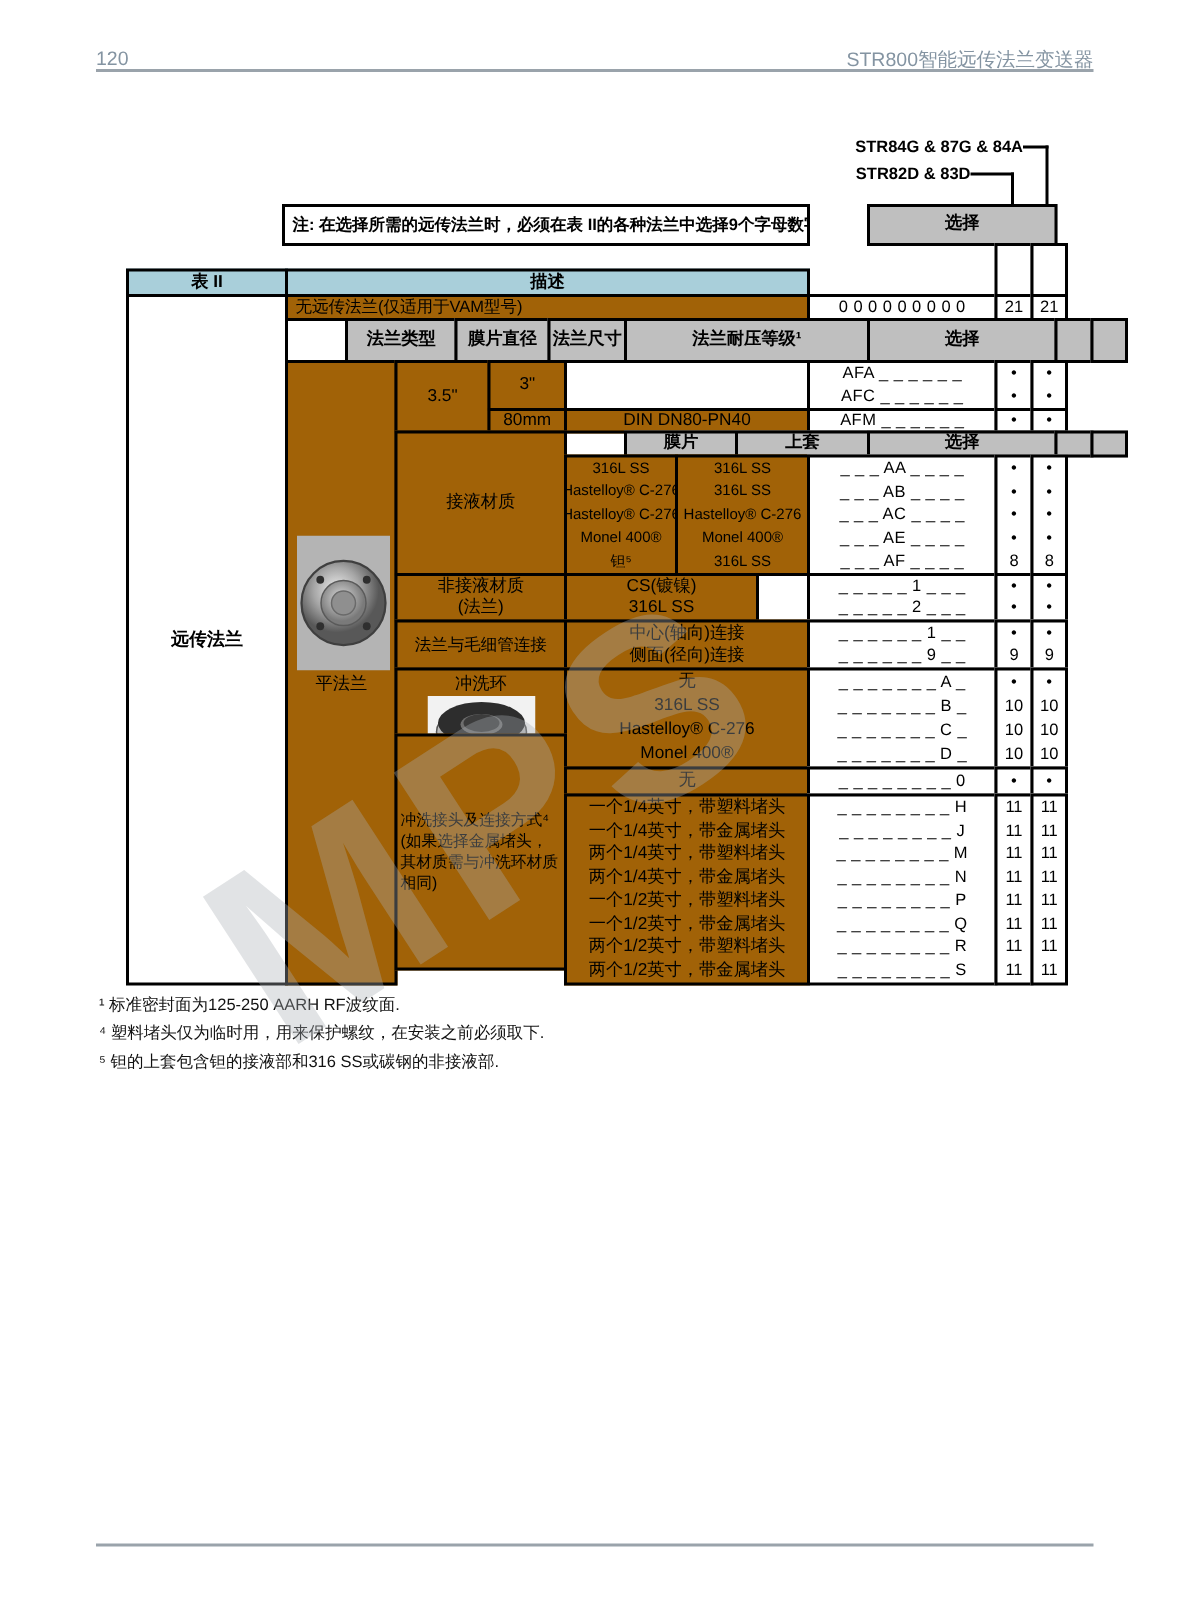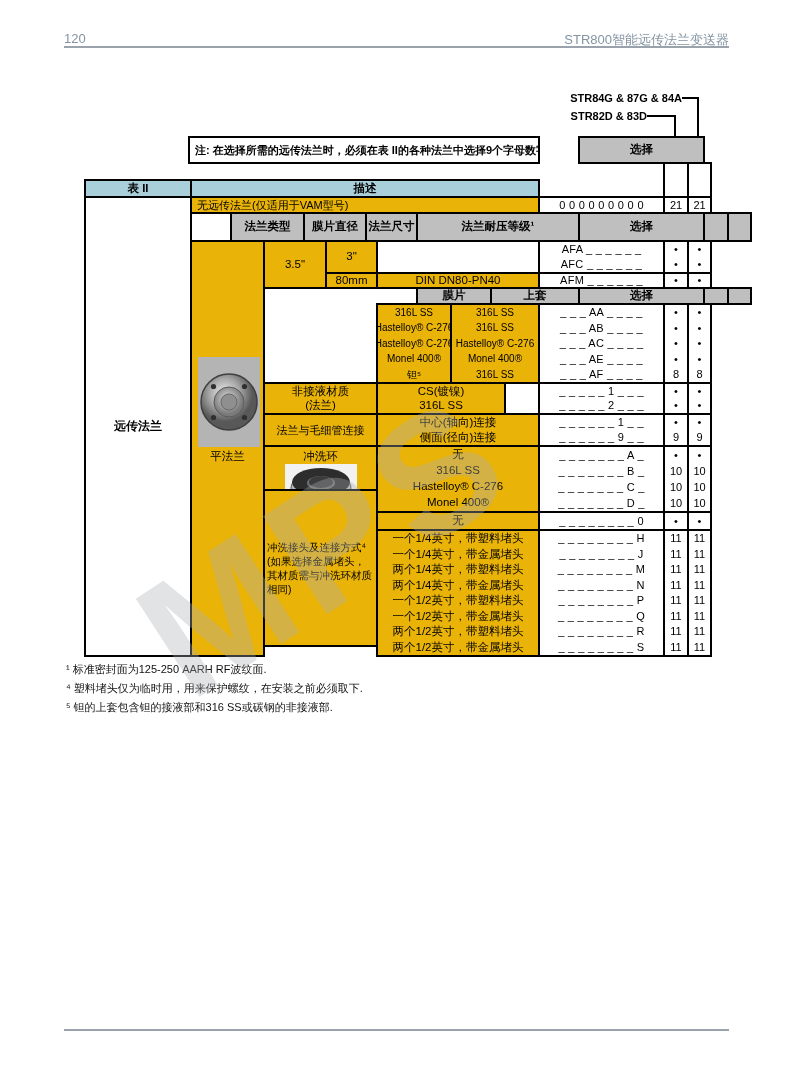--- a/index.html
+++ b/index.html
@@ -4,21 +4,21 @@
 <style>
   html,body{margin:0;padding:0;background:#fff;}
   #page{position:relative;width:793px;height:1077px;background:#fff;overflow:hidden;
         font-family:"Liberation Sans","DejaVu Sans",sans-serif;color:#000;}
   .t{position:absolute;white-space:nowrap;}
   .pghead{font-size:13px;color:#8494a2;}
   .rule{position:absolute;left:64px;width:665px;height:2px;background:#9aa3ab;}
   .c{position:absolute;box-sizing:border-box;border:2px solid #000;background:#fff;
      display:flex;flex-direction:column;align-items:center;justify-content:center;
      font-size:11.5px;line-height:1.15;overflow:hidden;white-space:nowrap;}
-  .g{background:#eab308;}
+  .g{background:#a16207;}
   .h{background:#bfbfbf;margin-left:40px;}
   .blue{background:#a9cfda;}
   .bd{font-weight:bold;}
   .lf{align-items:flex-start;padding-left:5px;}
   .ln{flex:1 1 0;display:flex;align-items:center;justify-content:center;width:100%;}
   .lnl{justify-content:flex-start;padding-left:4px;}
   .code{font-size:11px;letter-spacing:.3px;}
   .sm{font-size:10px;}
   .dot{font-size:11px;}
   .blk{position:absolute;background:#000;}
@@ -118,20 +118,21 @@
   </div>
   <div class="c dot" style="left:663px;top:272px;width:26px;height:17px">•</div>
   <div class="c dot" style="left:687px;top:272px;width:25px;height:17px">•</div>
 
   <div class="c h bd" style="left:376px;top:287px;width:76px;height:18px">膜片</div>
   <div class="c h bd" style="left:450px;top:287px;width:90px;height:18px">上套</div>
   <div class="c h bd" style="left:538px;top:287px;width:127px;height:18px">选择</div>
   <div class="c h" style="left:663px;top:287px;width:26px;height:18px"></div>
   <div class="c h" style="left:687px;top:287px;width:25px;height:18px"></div>
 
+  <div class="c g" style="left:263px;top:287px;width:115px;height:97px">接液材质</div>
   <div class="c g" style="left:376px;top:303px;width:76px;height:81px">
     <div class="ln sm">316L SS</div>
     <div class="ln sm">Hastelloy® C-276</div>
     <div class="ln sm">Hastelloy® C-276</div>
     <div class="ln sm">Monel 400®</div>
     <div class="ln sm">钽⁵</div>
   </div>
   <div class="c g" style="left:450px;top:303px;width:90px;height:81px">
     <div class="ln sm">316L SS</div>
     <div class="ln sm">316L SS</div>

